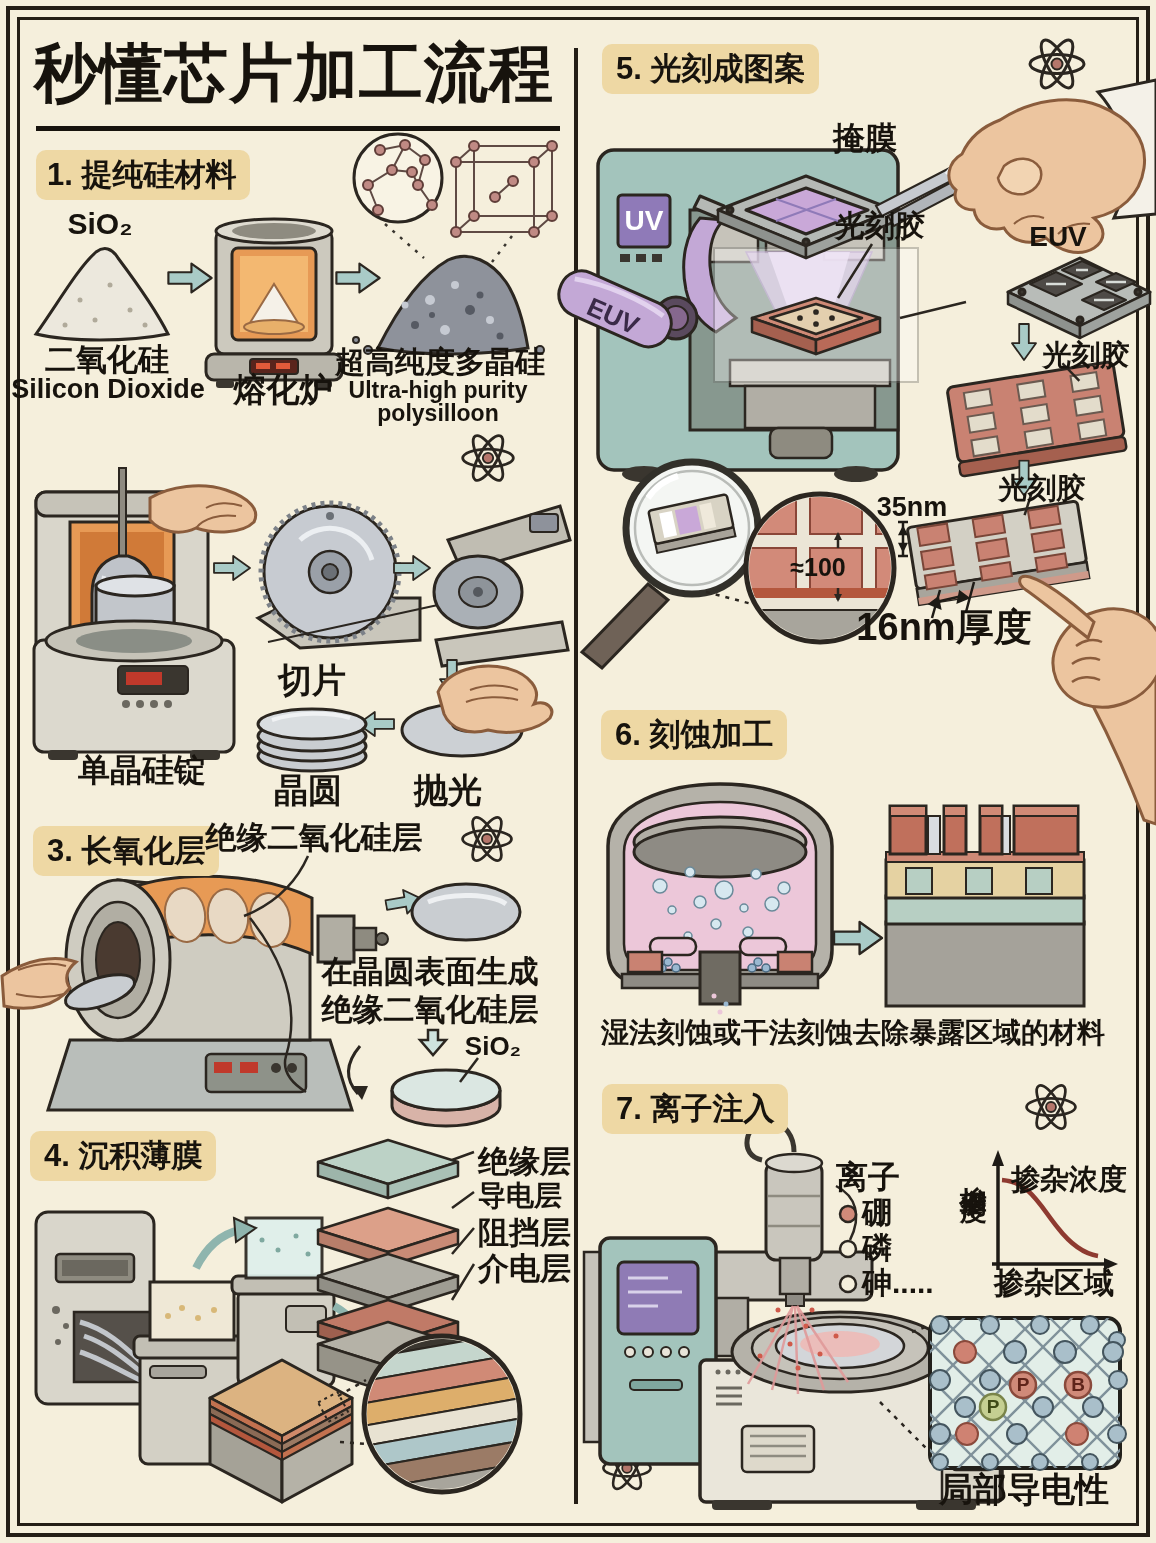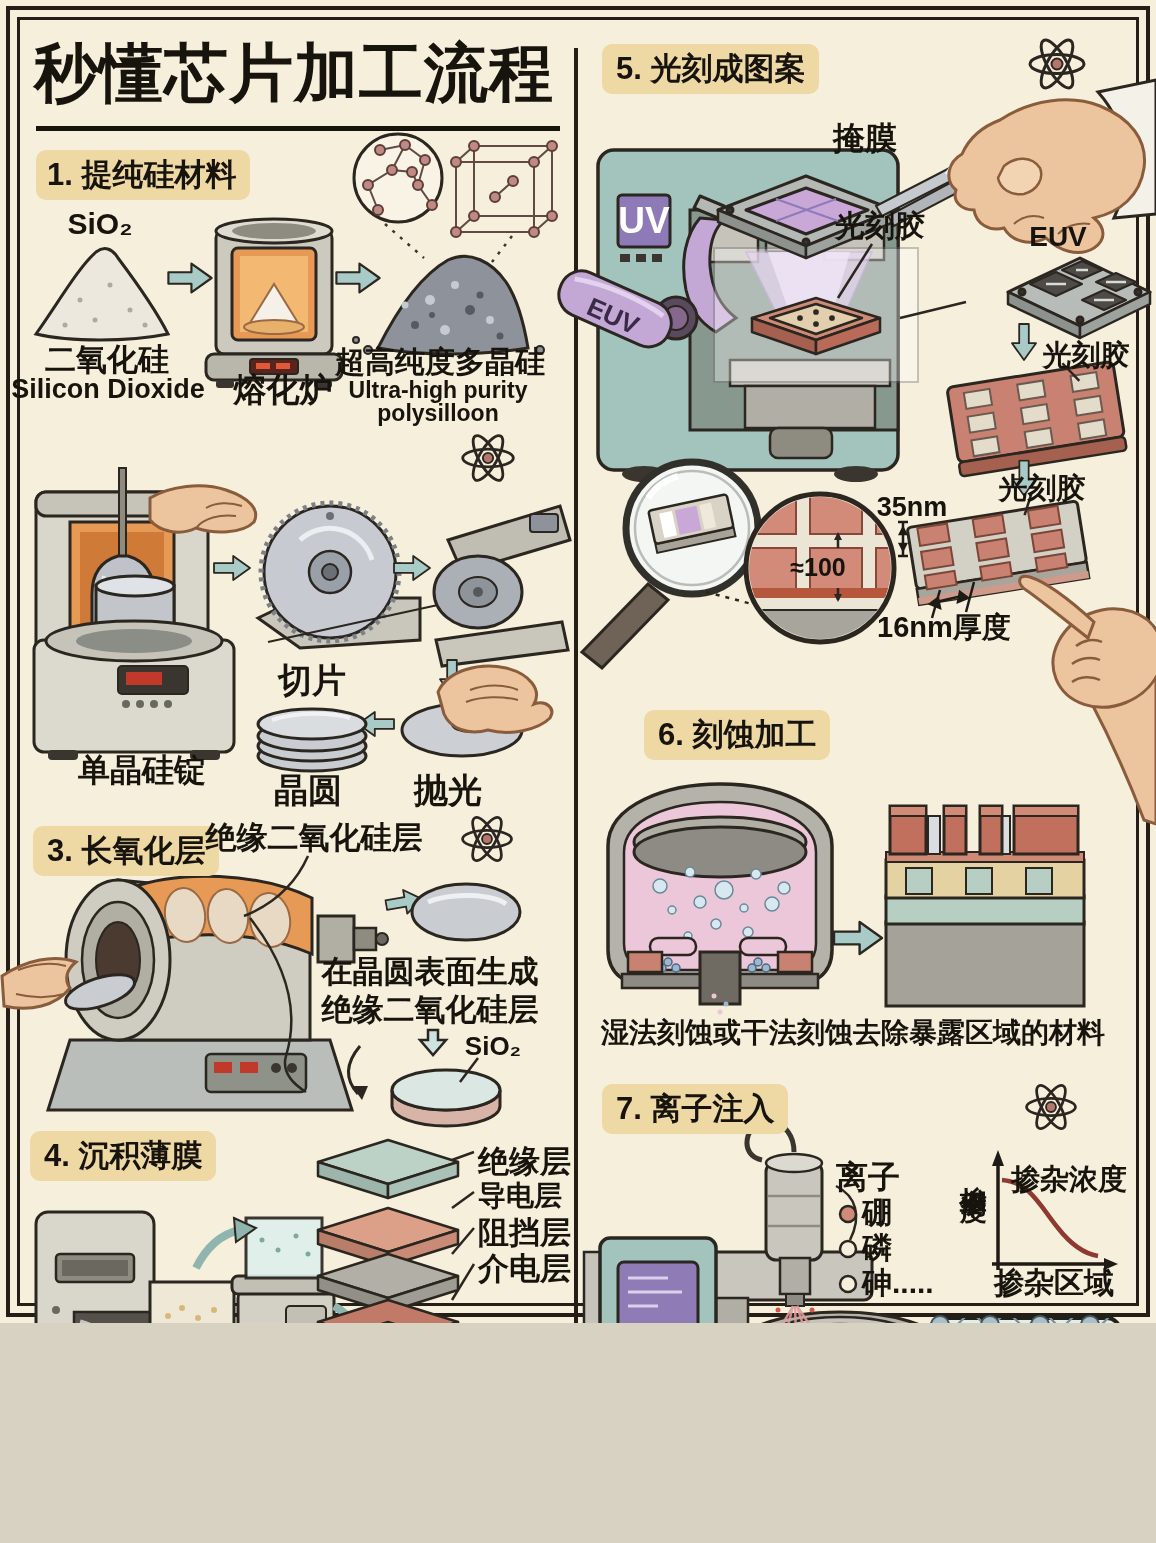--- a/index.html
+++ b/index.html
@@ -1,17 +1,17 @@
 <!DOCTYPE html>
 <html><head>
 <meta charset="utf-8">
 <style>
   html,body{margin:0;padding:0;background:#d8d2c2;}
   .poster{
-    position:relative; width:1156px; height:1323px;
+    position:relative; width:1156px; height:1543px;
     background:#f5efdc; overflow:hidden;
     font-family:"Liberation Sans","DejaVu Sans",sans-serif;
     color:#17130d;
   }
   .frame-outer{position:absolute; left:6px; top:6px; right:6px; bottom:6px;
     border:4px solid #241e16; pointer-events:none; z-index:1;}
   .frame-inner{position:absolute; left:17px; top:17px; right:17px; bottom:17px;
     border:3px solid #241e16; pointer-events:none; z-index:1;}
   .divider{position:absolute; left:574px; top:48px; width:4px; height:1456px;
     background:#241e16; z-index:1;}
@@ -699,31 +699,31 @@
   <div class="lbl" style="left:493px; top:1046px; font-size:26px;">SiO₂</div>
 
   <div class="badge" style="left:30px; top:1131px;">4. 沉积薄膜</div>
   <div class="lbl-l" style="left:478px; top:1145px; font-size:31px;">绝缘层</div>
   <div class="lbl-l" style="left:478px; top:1181px; font-size:28px;">导电层</div>
   <div class="lbl-l" style="left:478px; top:1216px; font-size:31px;">阻挡层</div>
   <div class="lbl-l" style="left:478px; top:1252px; font-size:31px;text-align:center;">介电层</div>
 
   <div class="badge" style="left:602px; top:44px;">5. 光刻成图案</div>
   <div class="lbl" style="left:865px; top:138px; font-size:32px;">掩膜</div>
-  <div class="lbl" style="left:644px; top:221px; font-size:37px; color:#ffffff;text-align:center;">UV</div>
+  <div class="lbl" style="left:644px; top:221px; font-size:28px; color:#ffffff;text-align:center;">UV</div>
   <div class="lbl" style="left:613px; top:316px; font-size:26px; transform:translate(-50%,-50%) rotate(24deg); color:#3a2a48;">EUV</div>
   <div class="lbl" style="left:880px; top:226px; font-size:30px;">光刻胶</div>
   <div class="lbl" style="left:1058px; top:237px; font-size:28px;">EUV</div>
   <div class="lbl" style="left:1086px; top:356px; font-size:29px;">光刻胶</div>
   <div class="lbl" style="left:1042px; top:489px; font-size:29px;">光刻胶</div>
   <div class="lbl" style="left:912px; top:508px; font-size:27px;">35nm</div>
-  <div class="lbl" style="left:944px; top:628px; font-size:29px;">16nm厚度</div>
+  <div class="lbl" style="left:944px; top:628px; font-size:38px;">16nm厚度</div>
   <div class="lbl" style="left:818px; top:567px; font-size:25px;">≈100</div>
 
-  <div class="badge" style="left:601px; top:710px;margin-left:43px;">6. 刻蚀加工</div>
+  <div class="badge" style="left:601px; top:710px;">6. 刻蚀加工</div>
   <div class="lbl-l" style="left:601px; top:1018px; font-size:28px;">湿法刻蚀或干法刻蚀去除暴露区域的材料</div>
 
   <div class="badge" style="left:602px; top:1084px;">7. 离子注入</div>
   <div class="lbl" style="left:868px; top:1177px; font-size:32px;">离子</div>
   <div class="lbl-l" style="left:862px; top:1197px; font-size:30px;">硼</div>
   <div class="lbl-l" style="left:862px; top:1232px; font-size:30px;">磷</div>
   <div class="lbl-l" style="left:862px; top:1267px; font-size:30px;">砷.....</div>
   <div class="lbl-l vlabel" style="left:958px; top:1164px; font-size:27px; height:112px;">掺率例度</div>
   <div class="lbl" style="left:1069px; top:1180px; font-size:29px;">掺杂浓度</div>
   <div class="lbl" style="left:1054px; top:1283px; font-size:30px;">掺杂区域</div>

